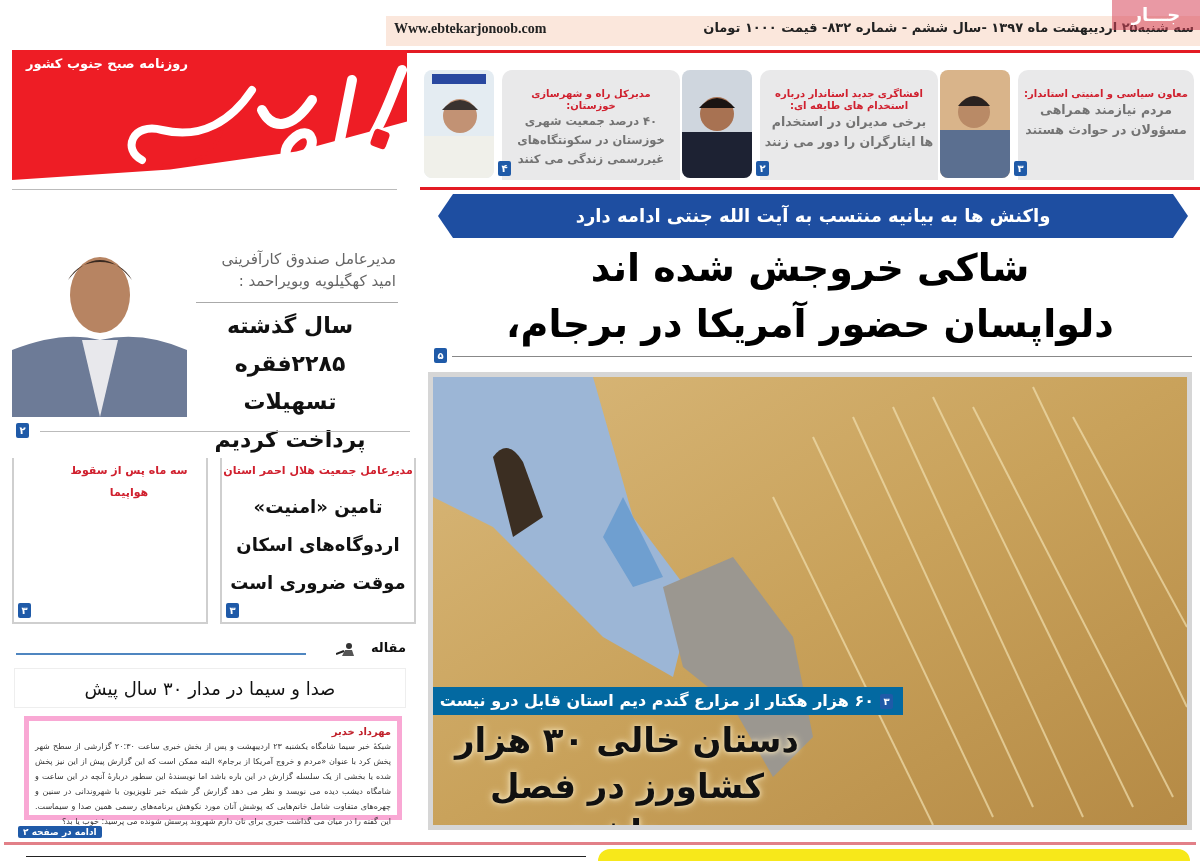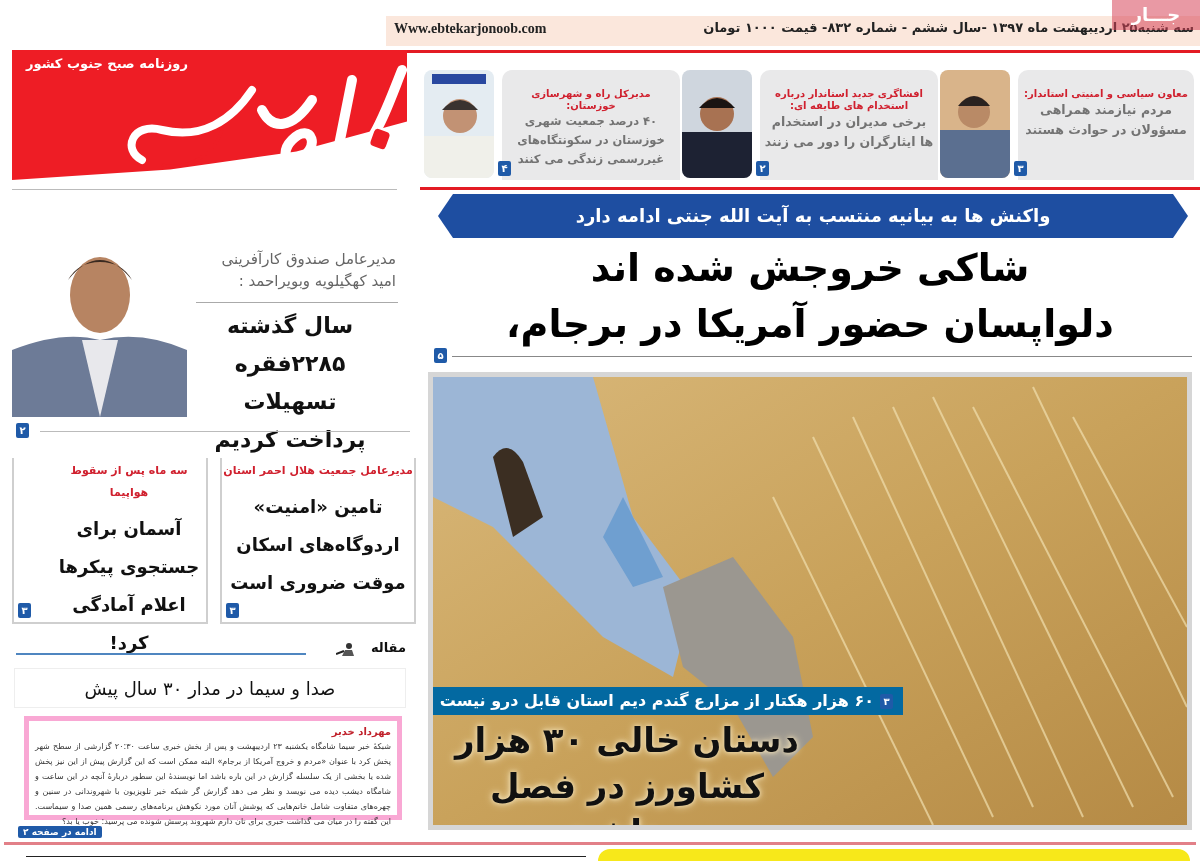--- a/index.html
+++ b/index.html
@@ -286,25 +286,20 @@
   <div class="box-kicker">مدیرعامل جمعیت هلال احمر استان</div>
   <div class="box-title">
     <div>تامین «امنیت»</div>
     <div>اردوگاه‌های اسکان</div>
     <div>موقت ضروری است</div>
   </div>
   <span class="page-badge box-badge">۳</span>
 </div>
 <div class="box" style="left:12px;padding-left:38px;">
   <div class="box-kicker">سه ماه پس از سقوط هواپیما</div>
-  <div class="box-title">
-    <div>آسمان برای</div>
-    <div>جستجوی پیکرها</div>
-    <div>اعلام آمادگی کرد!</div>
-  </div>
   <span class="page-badge box-badge">۳</span>
 </div>
 
 <div class="left-bg"></div>
 <div class="article-header">
   <span class="article-label">مقاله</span>
   <svg class="article-icon" viewBox="0 0 22 16">
     <circle cx="13" cy="4" r="3" fill="#333"></circle>
     <path d="M6 14 L 18 14 L 16 8 L 9 8 Z" fill="#555"></path>
     <path d="M0 12 L 8 9" stroke="#222" stroke-width="2"></path>

